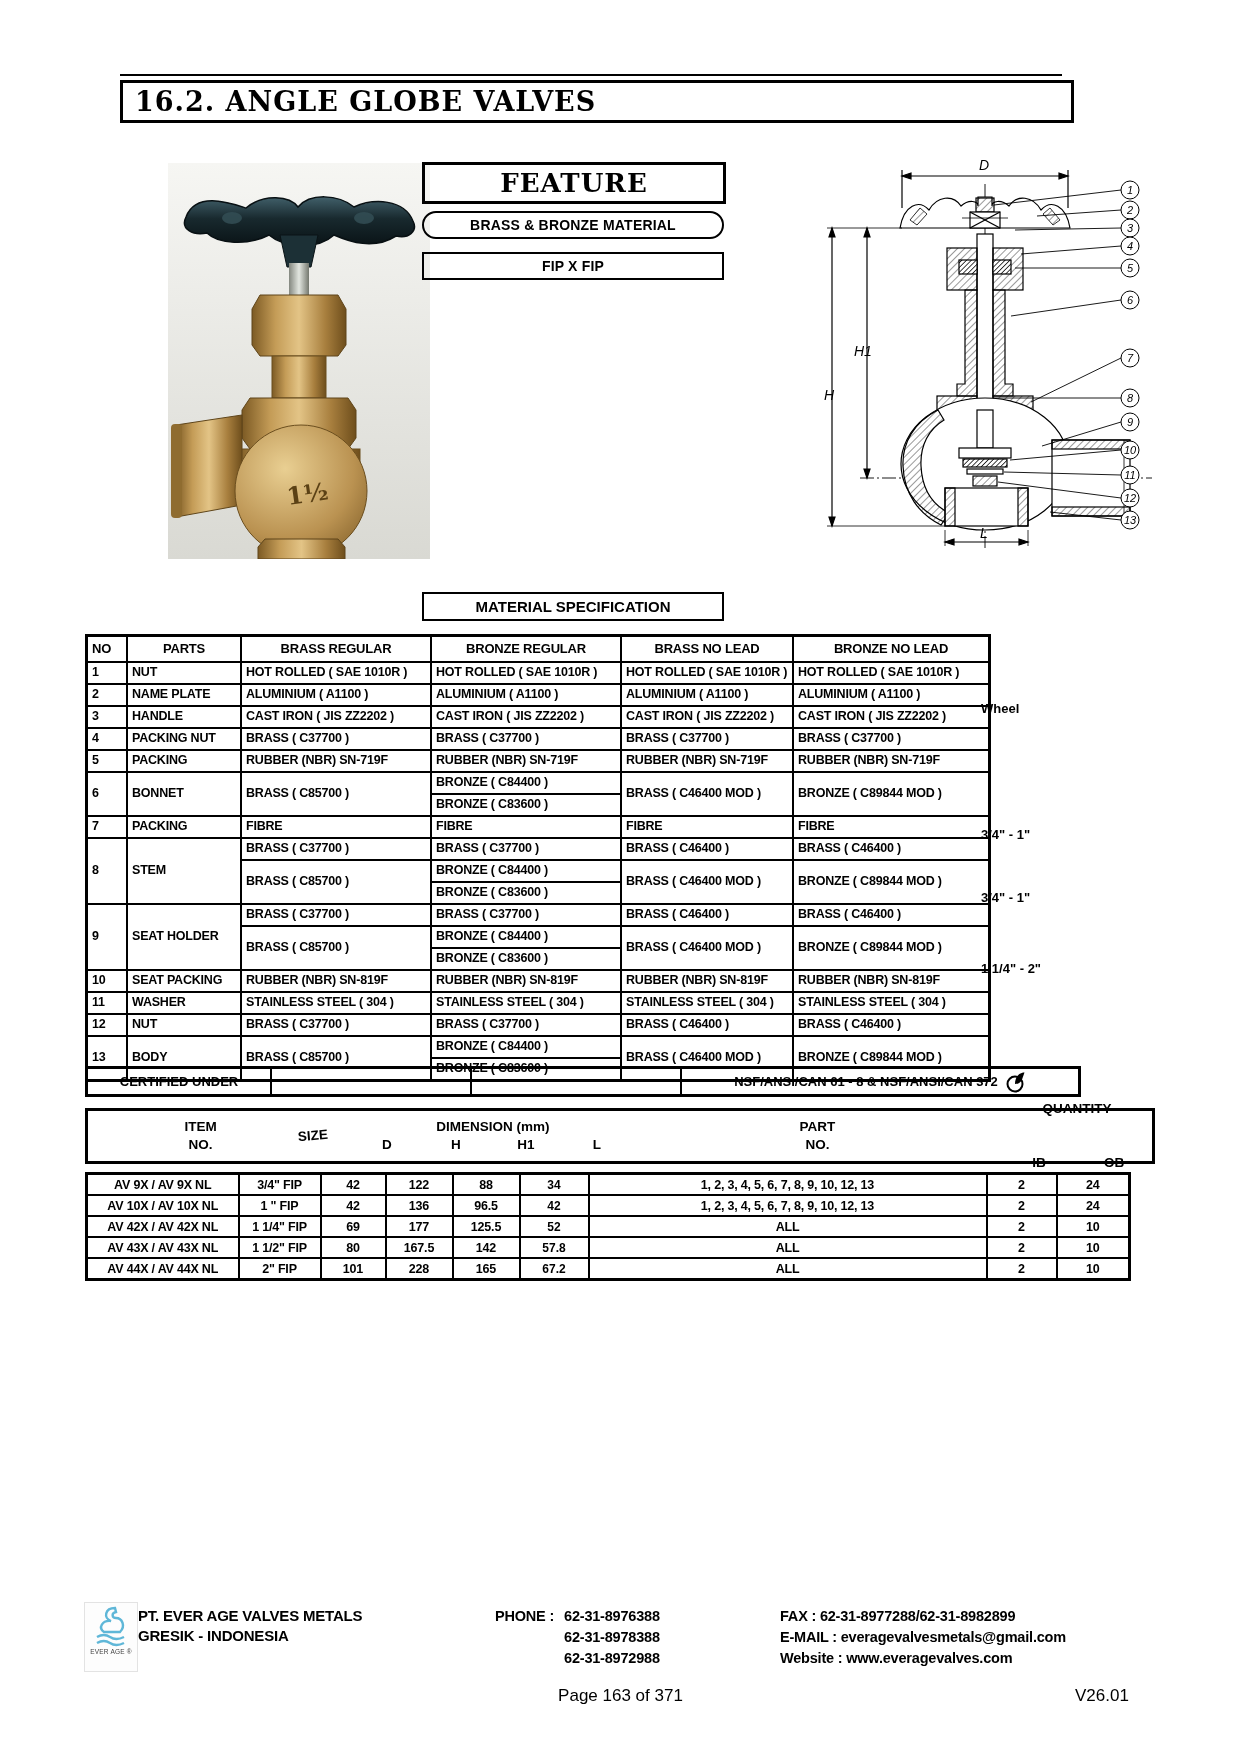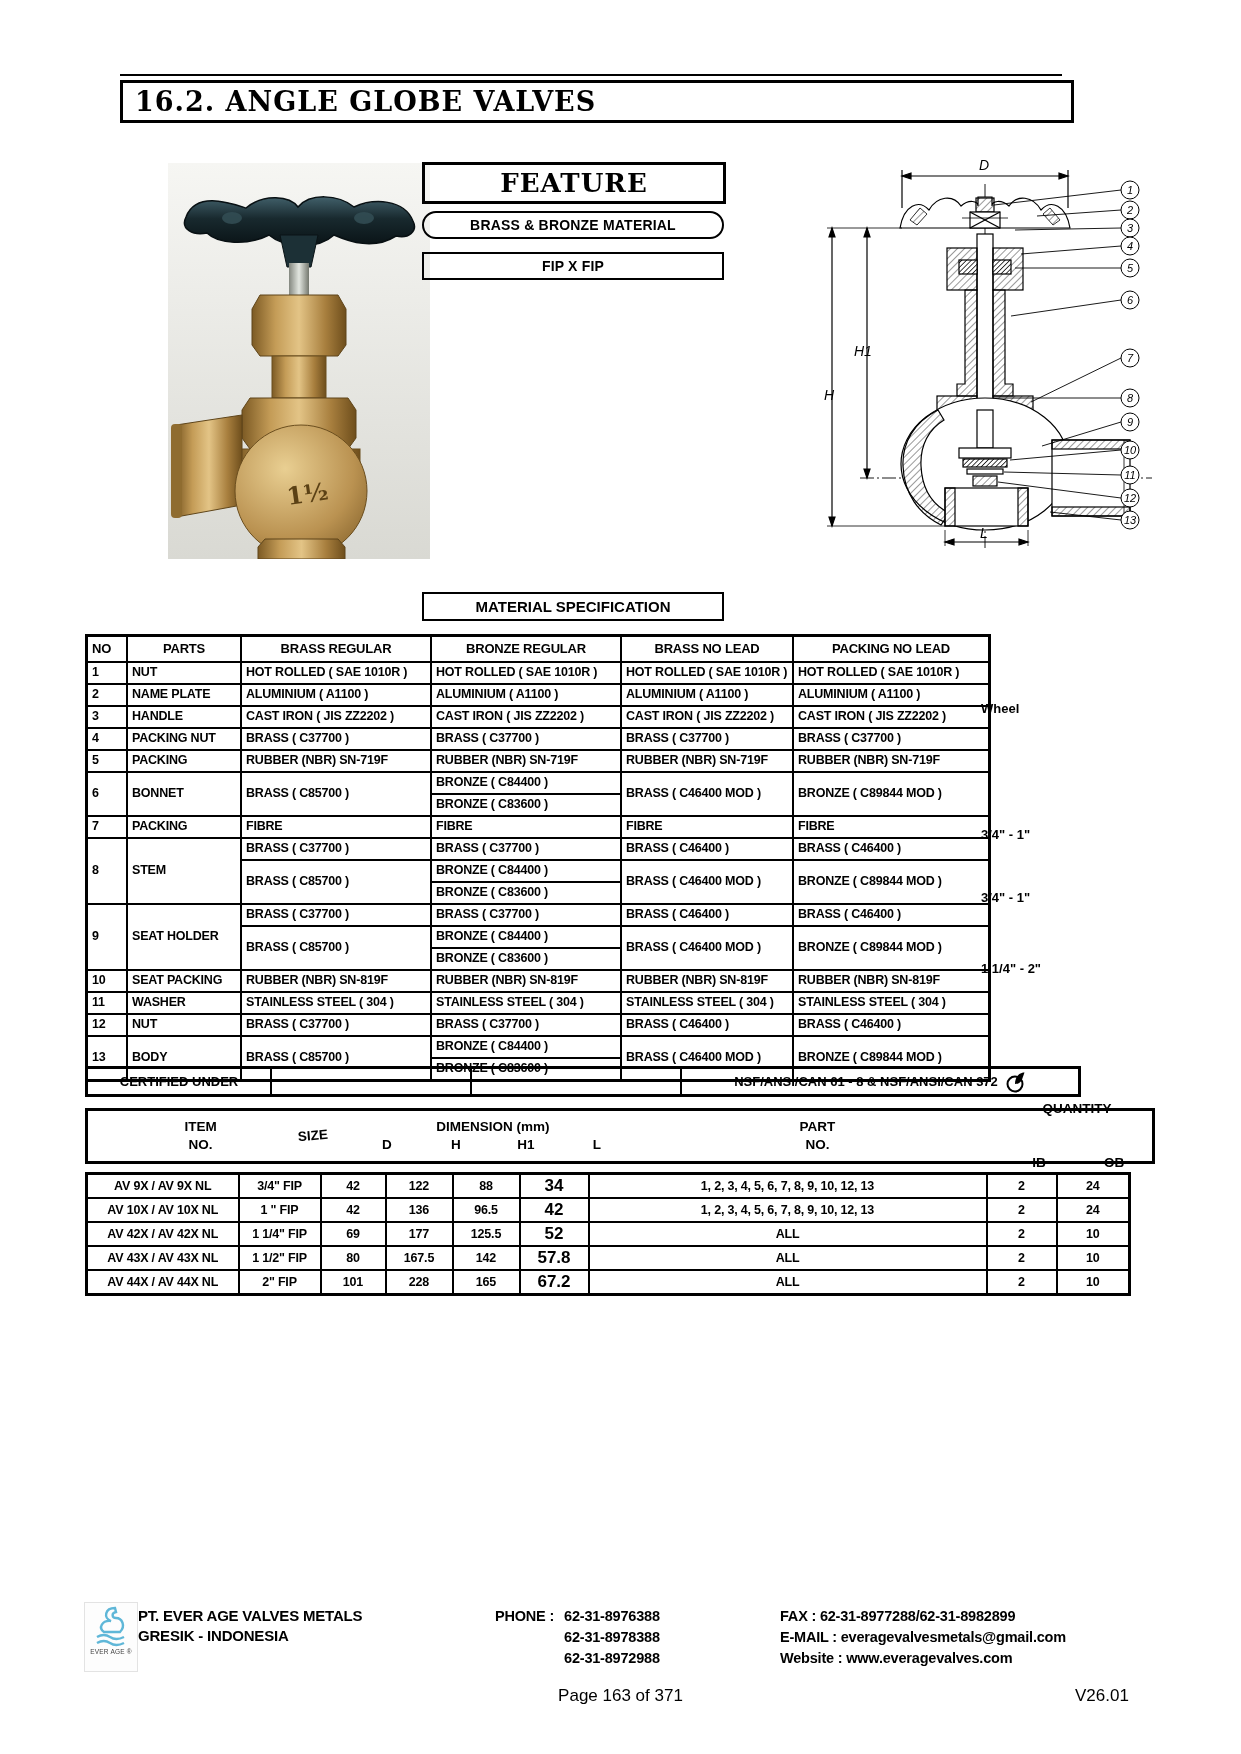--- a/index.html
+++ b/index.html
@@ -48,21 +48,21 @@
 
   
   .dimhead{position:absolute;left:85px;top:1108px;width:1064px;height:50px;border:3px solid #000;
            display:flex;font-weight:bold;font-size:13.5px;}
   .dimhead .col{display:flex;flex-direction:column;align-items:center;justify-content:center;line-height:1.35;}
   .dimhead .sub{display:flex;width:100%;}
   .dimhead .sub div{text-align:center;}
   .dimbody{position:absolute;left:85px;top:1172px;border-collapse:collapse;border:3px solid #000;}
   .dimbody td{border:2px solid #000;font-size:12.5px;font-weight:bold;text-align:center;
               height:17px;padding:1px 2px;white-space:nowrap;letter-spacing:-0.2px;}
-  .dimbody td.lval{font-size:17px;letter-spacing:0;}
+  .dimbody td.lval{font-size:12px;letter-spacing:0;}
 
   
   .f-logo{position:absolute;left:84px;top:1602px;width:52px;height:66px;background:#fdfdfd;
           border:1px solid #e3e3e3;display:flex;flex-direction:column;align-items:center;padding-top:2px;}
   .f-logo .lg-text{font-size:6.5px;color:#444;margin-top:1px;letter-spacing:0.2px;}
   .f-company{position:absolute;left:138px;top:1606px;font-weight:bold;font-size:15px;line-height:1.35;letter-spacing:-0.2px;}
   .f-phone{position:absolute;left:495px;top:1606px;font-weight:bold;font-size:14.5px;line-height:1.45;letter-spacing:-0.2px;display:flex;gap:10px;}
   .f-phone .nums{display:flex;flex-direction:column;}
   .f-right{position:absolute;left:780px;top:1606px;font-weight:bold;font-size:14.5px;line-height:1.45;letter-spacing:-0.2px;}
   .pagefoot-center{position:absolute;left:0;top:1686px;width:1241px;text-align:center;font-size:17px;}
@@ -287,21 +287,21 @@
   </div>
 
   <table class="mstable">
     <tbody>
         <tr>
       <td class="hd no">NO</td>
       <td class="hd part">PARTS</td>
       <td class="hd w1">BRASS REGULAR</td>
       <td class="hd w2">BRONZE REGULAR</td>
       <td class="hd w3">BRASS NO LEAD</td>
-      <td class="hd w4">PACKING NO LEAD</td>
+      <td class="hd w4">BRONZE NO LEAD</td>
     </tr>
     <tr>
       <td class="no">1</td>
       <td>NUT</td>
       <td>HOT ROLLED ( SAE 1010R )</td>
       <td>HOT ROLLED ( SAE 1010R )</td>
       <td>HOT ROLLED ( SAE 1010R )</td>
       <td>HOT ROLLED ( SAE 1010R )</td>
     </tr>
     <tr>

